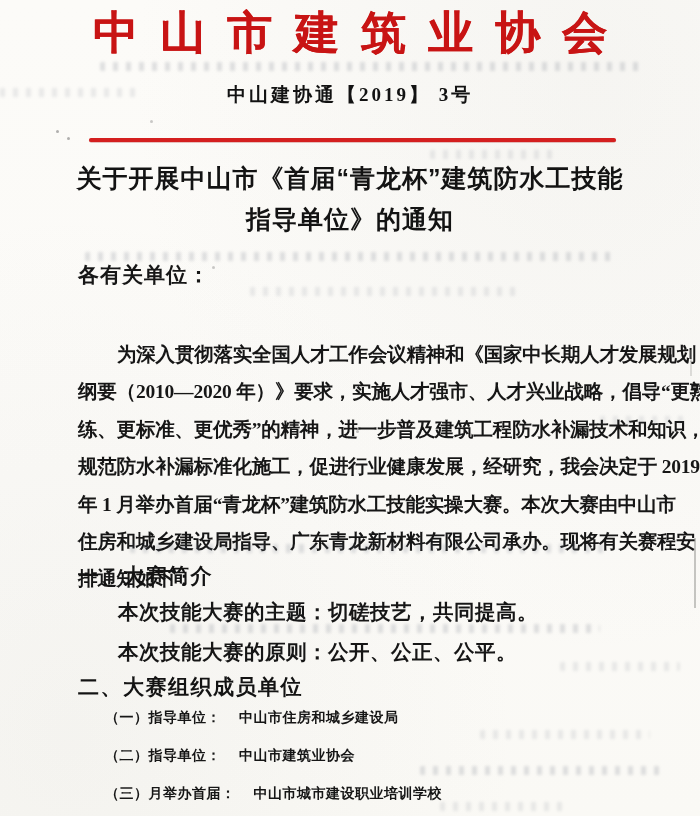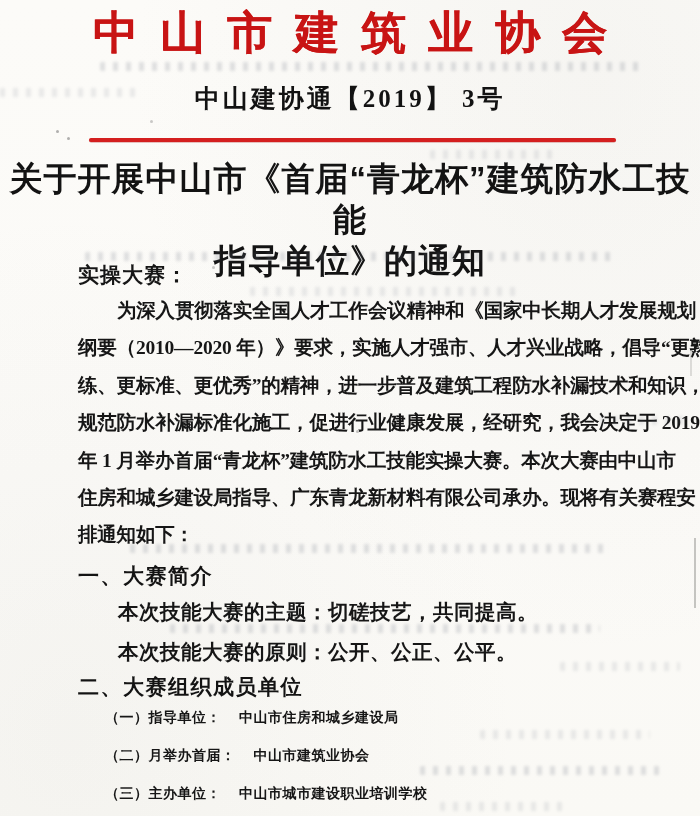--- a/index.html
+++ b/index.html
@@ -29,41 +29,41 @@
     text-indent: 22px;
     color: #c81414;
     text-shadow: 0.6px 0 0 #c81414;
     white-space: nowrap;
   }
   .doc-number {
     position: absolute;
     top: 82px; left: 0; width: 100%;
     text-align: center;
     font-weight: 700;
-    font-size: 25px;
+    font-size: 19px;
     letter-spacing: 3px;
     color: #121212;
   }
   .red-rule {
     position: absolute;
     top: 138px; left: 89px;
     width: 527px; height: 4px;
     background: #d41f1f;
     border-radius: 2px;
     box-shadow: 0 0.5px 0 rgba(170,20,20,0.5);
   }
 
   
   .notice-title {
     position: absolute;
     top: 158px; left: 0; width: 100%;
     text-align: center;
     font-family: "Liberation Sans", "DejaVu Sans", sans-serif;
     font-weight: 800;
-    font-size: 33px;
+    font-size: 25px;
     line-height: 41px;
     color: #131313;
     letter-spacing: 1px;
   }
 
   
   .salutation {
     position: absolute;
     top: 261px; left: 78px;
     font-size: 21px;
@@ -77,21 +77,21 @@
     font-size: 19.5px;
     font-weight: 600;
     line-height: 37.4px;
     letter-spacing: -0.2px;
   }
   .intro .bline {
     white-space: nowrap;
     text-align: justify;
     text-align-last: justify;
   }
-  .intro .bline.first { text-indent: 2em; }
+  .intro .bline.first { text-indent: 2em; margin-top: 44px; }
   .intro .bline.short { text-align-last: left; }
 
   .sec-heading {
     position: absolute;
     left: 78px;
     font-family: "Liberation Sans", "DejaVu Sans", sans-serif;
     font-weight: 800;
     font-size: 21px;
     letter-spacing: 1.5px;
     color: #131313;
@@ -150,21 +150,21 @@
 
   <div class="org-title">中山市建筑业协会</div>
   <div class="doc-number">中山建协通【2019】 3号</div>
   <div class="red-rule"></div>
 
   <div class="notice-title">
     <div>关于开展中山市《首届“青龙杯”建筑防水工技能</div>
     <div>指导单位》的通知</div>
   </div>
 
-  <div class="salutation">实操大赛：</div>
+  <div class="salutation">各有关单位：</div>
 
   <div class="intro">
     <div class="bline first">为深入贯彻落实全国人才工作会议精神和《国家中长期人才发展规划</div>
     <div class="bline">纲要（2010—2020 年）》要求，实施人才强市、人才兴业战略，倡导“更熟</div>
     <div class="bline">练、更标准、更优秀”的精神，进一步普及建筑工程防水补漏技术和知识，</div>
     <div class="bline">规范防水补漏标准化施工，促进行业健康发展，经研究，我会决定于 2019</div>
     <div class="bline">年 1 月举办首届“青龙杯”建筑防水工技能实操大赛。本次大赛由中山市</div>
     <div class="bline">住房和城乡建设局指导、广东青龙新材料有限公司承办。现将有关赛程安</div>
     <div class="bline short">排通知如下：</div>
   </div>
@@ -173,25 +173,25 @@
   <div class="sec-line" style="top:598px;">本次技能大赛的主题：切磋技艺，共同提高。</div>
   <div class="sec-line" style="top:638px;">本次技能大赛的原则：公开、公正、公平。</div>
 
   <div class="sec-heading" style="top:673px;">二、大赛组织成员单位</div>
 
   <div class="org-row" style="top:709px;">
     <span class="org-label">（一）指导单位：</span>
     <span class="org-value">中山市住房和城乡建设局</span>
   </div>
   <div class="org-row" style="top:747px;">
-    <span class="org-label">（二）月举办首届：</span>
+    <span class="org-label">（二）指导单位：</span>
     <span class="org-value">中山市建筑业协会</span>
   </div>
   <div class="org-row" style="top:785px;">
-    <span class="org-label">（三）主办单位：</span>
+    <span class="org-label">（三）月举办首届：</span>
     <span class="org-value">中山市城市建设职业培训学校</span>
   </div>
 
   <div class="noise" style="top:62px; left:100px; width:540px;"></div>
   <div class="noise lighter" style="top:88px; left:0px; width:140px;"></div>
   <div class="noise lighter" style="top:150px; left:430px; width:130px;"></div>
   <div class="noise" style="top:252px; left:85px; width:530px;"></div>
   <div class="noise lighter" style="top:287px; left:250px; width:270px;"></div>
   <div class="noise lighter" style="top:416px; left:600px; width:90px;"></div>
   <div class="noise" style="top:544px; left:130px; width:480px;"></div>

